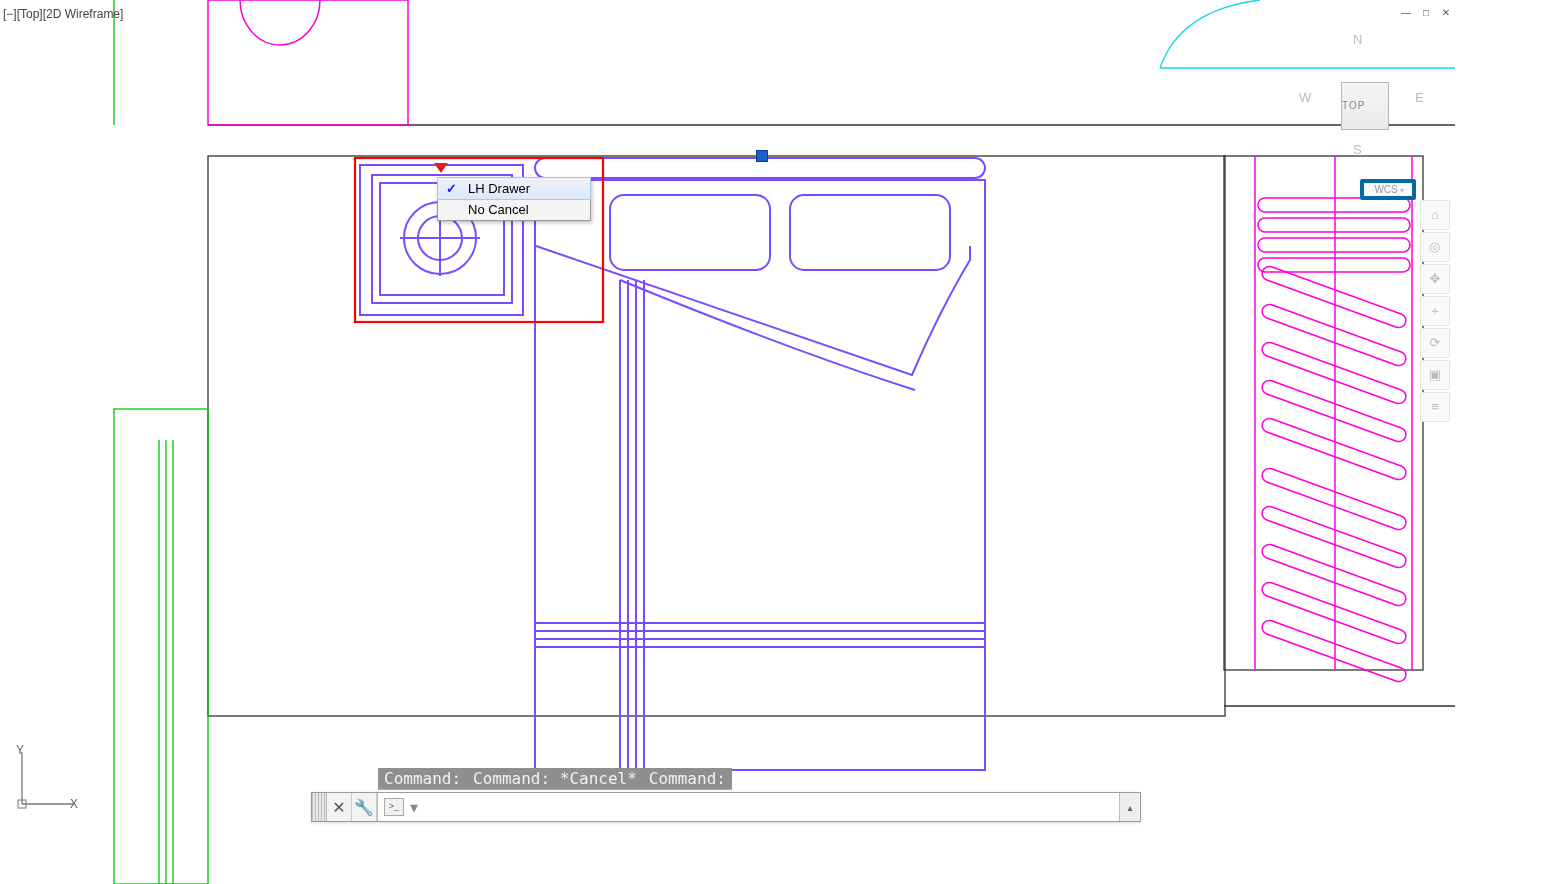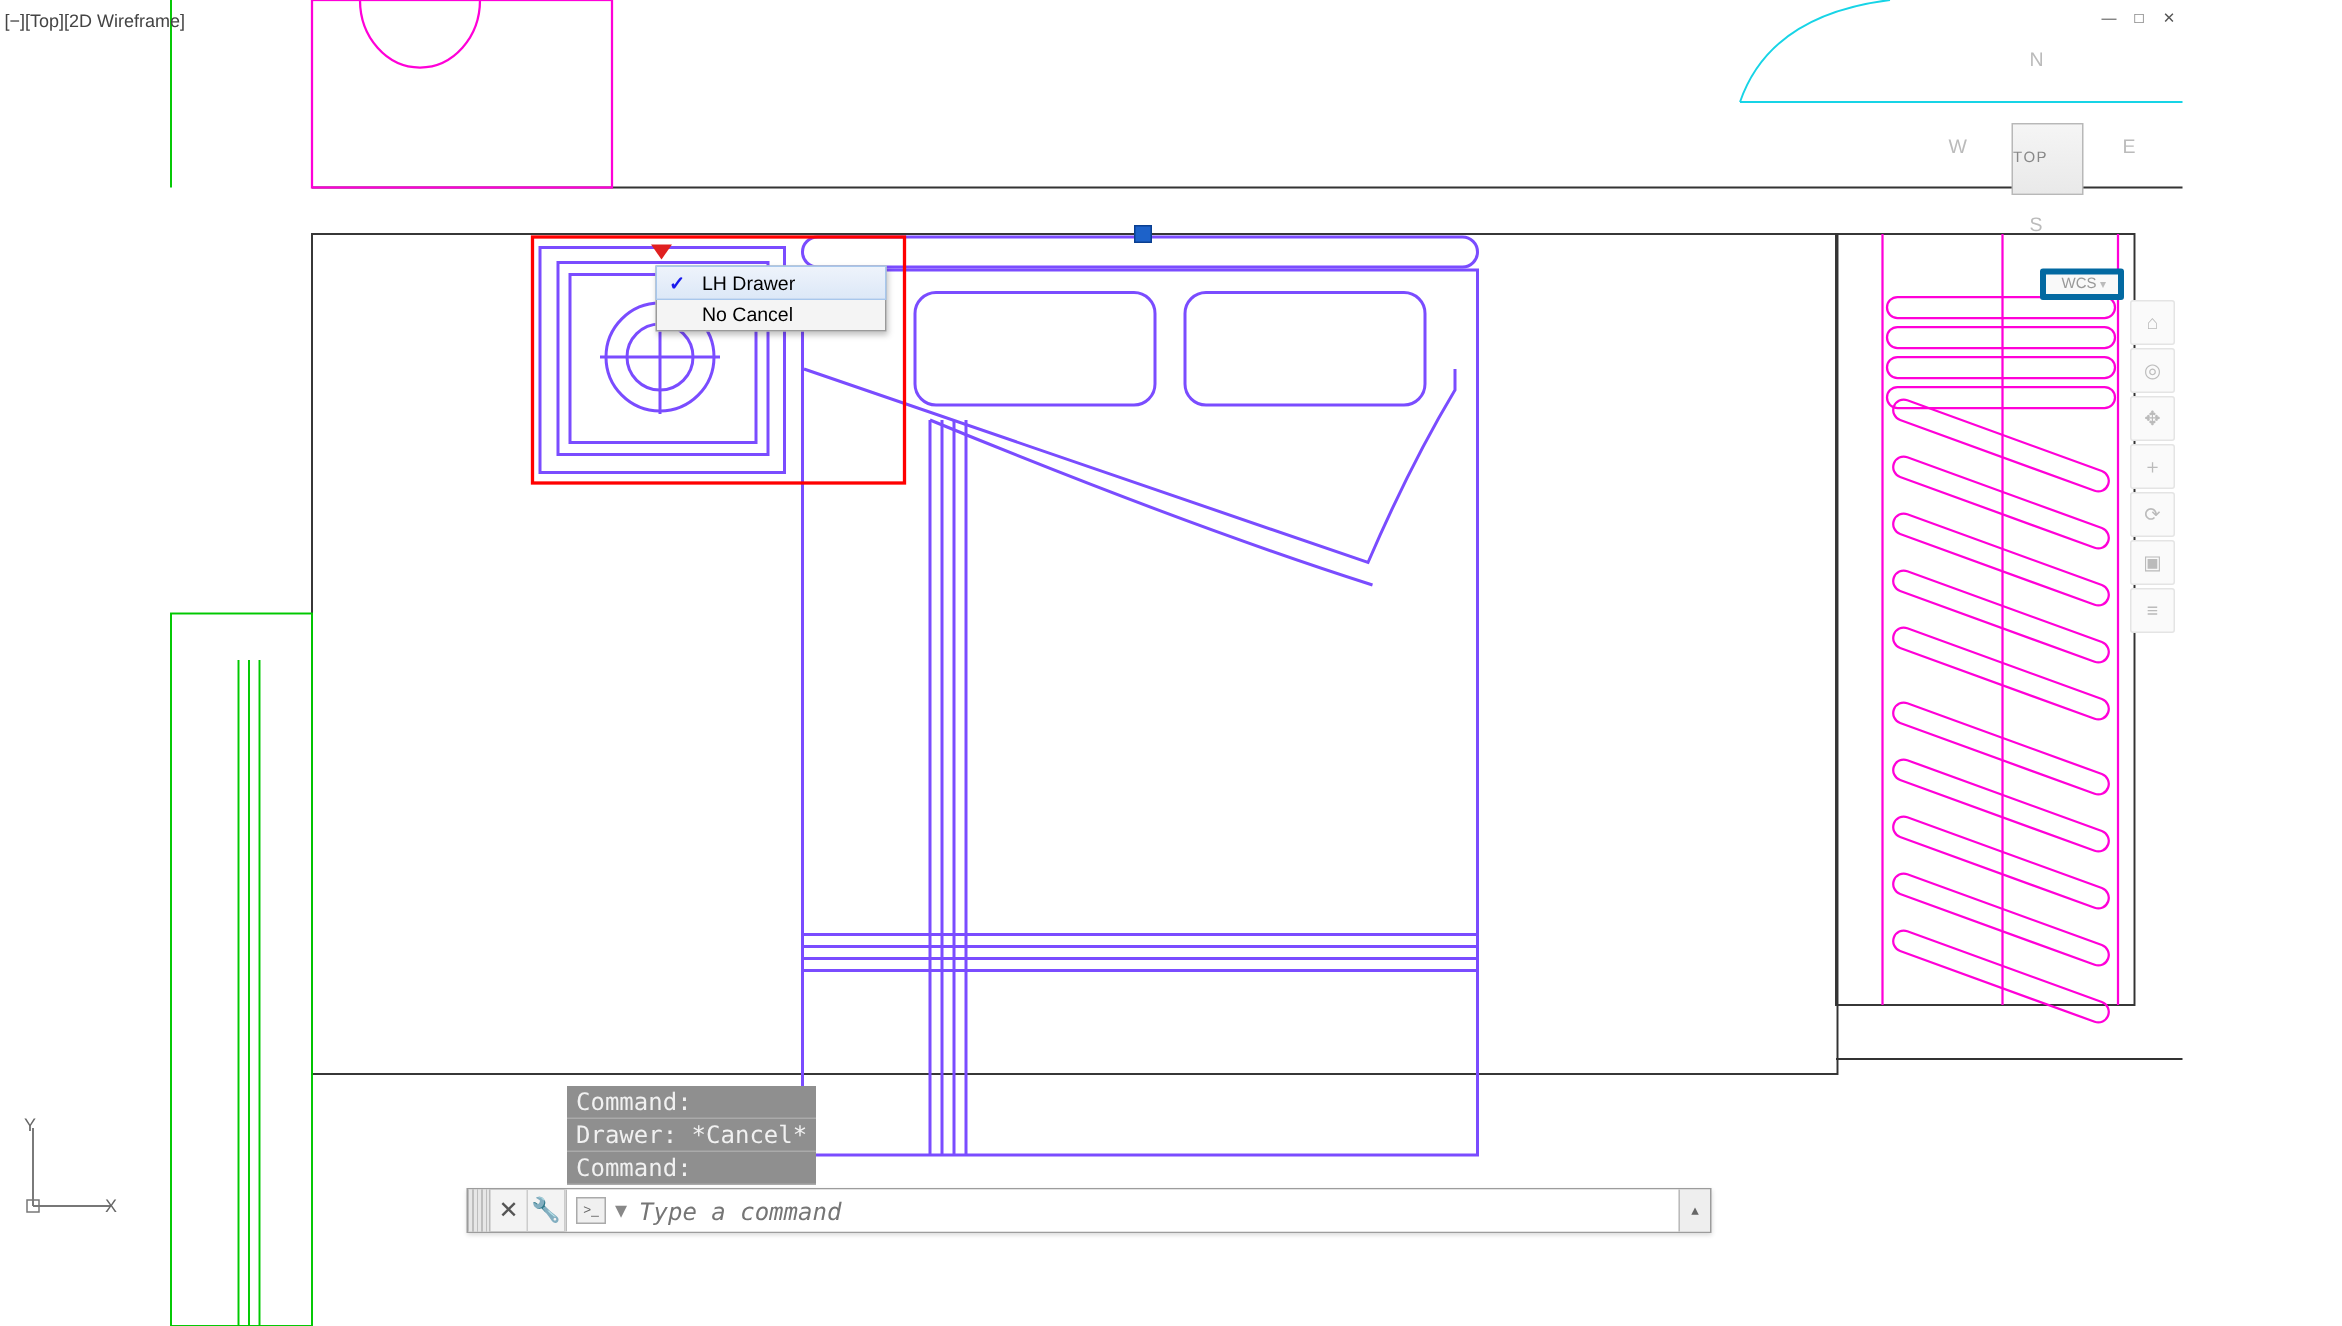--- a/index.html
+++ b/index.html
@@ -112,21 +112,20 @@
     height: 70px;
   }
   .ucs line { stroke: #777; stroke-width: 1.3; }
   .ucs text { fill: #666; font-size: 12px; }
   
   .cmd-history {
     position: absolute;
     bottom: 94px;
     left: 378px;
     display: flex;
-    flex-direction: column;
     gap: 0;
     font-family: Consolas, monospace;
     font-size: 16px;
   }
   .cmd-history .row {
     background: #8f8f8f;
     color: #f1f1f1;
     padding: 1px 6px;
     border-bottom: 1px solid #aaa;
     white-space: pre;
@@ -390,27 +389,26 @@
 <svg class="ucs" viewBox="0 0 70 70">
   <line x1="10" y1="60" x2="62" y2="60"></line>
   <line x1="10" y1="60" x2="10" y2="8"></line>
   <rect x="6" y="56" width="8" height="8" fill="none" stroke="#777"></rect>
   <text x="58" y="64">X</text>
   <text x="4" y="10">Y</text>
 </svg>
 
 <div class="cmd-history">
   <div class="row">Command:</div>
-  <div class="row">Drawer: *Cancel*</div>
+  <div class="row">Command: *Cancel*</div>
   <div class="row">Command:</div>
 </div>
 
 <div class="cmd-bar">
   <div class="handle"></div>
   <div class="ib">✕</div>
   <div class="ib">🔧</div>
   <div class="input">
     <div class="prompt">&gt;_</div>
     <span style="color:#888">▾</span>
-    <input type="text" placeholder="Type a command" style="">
   </div>
   <div class="expand">▴</div>
 </div>
 
 </body></html>

